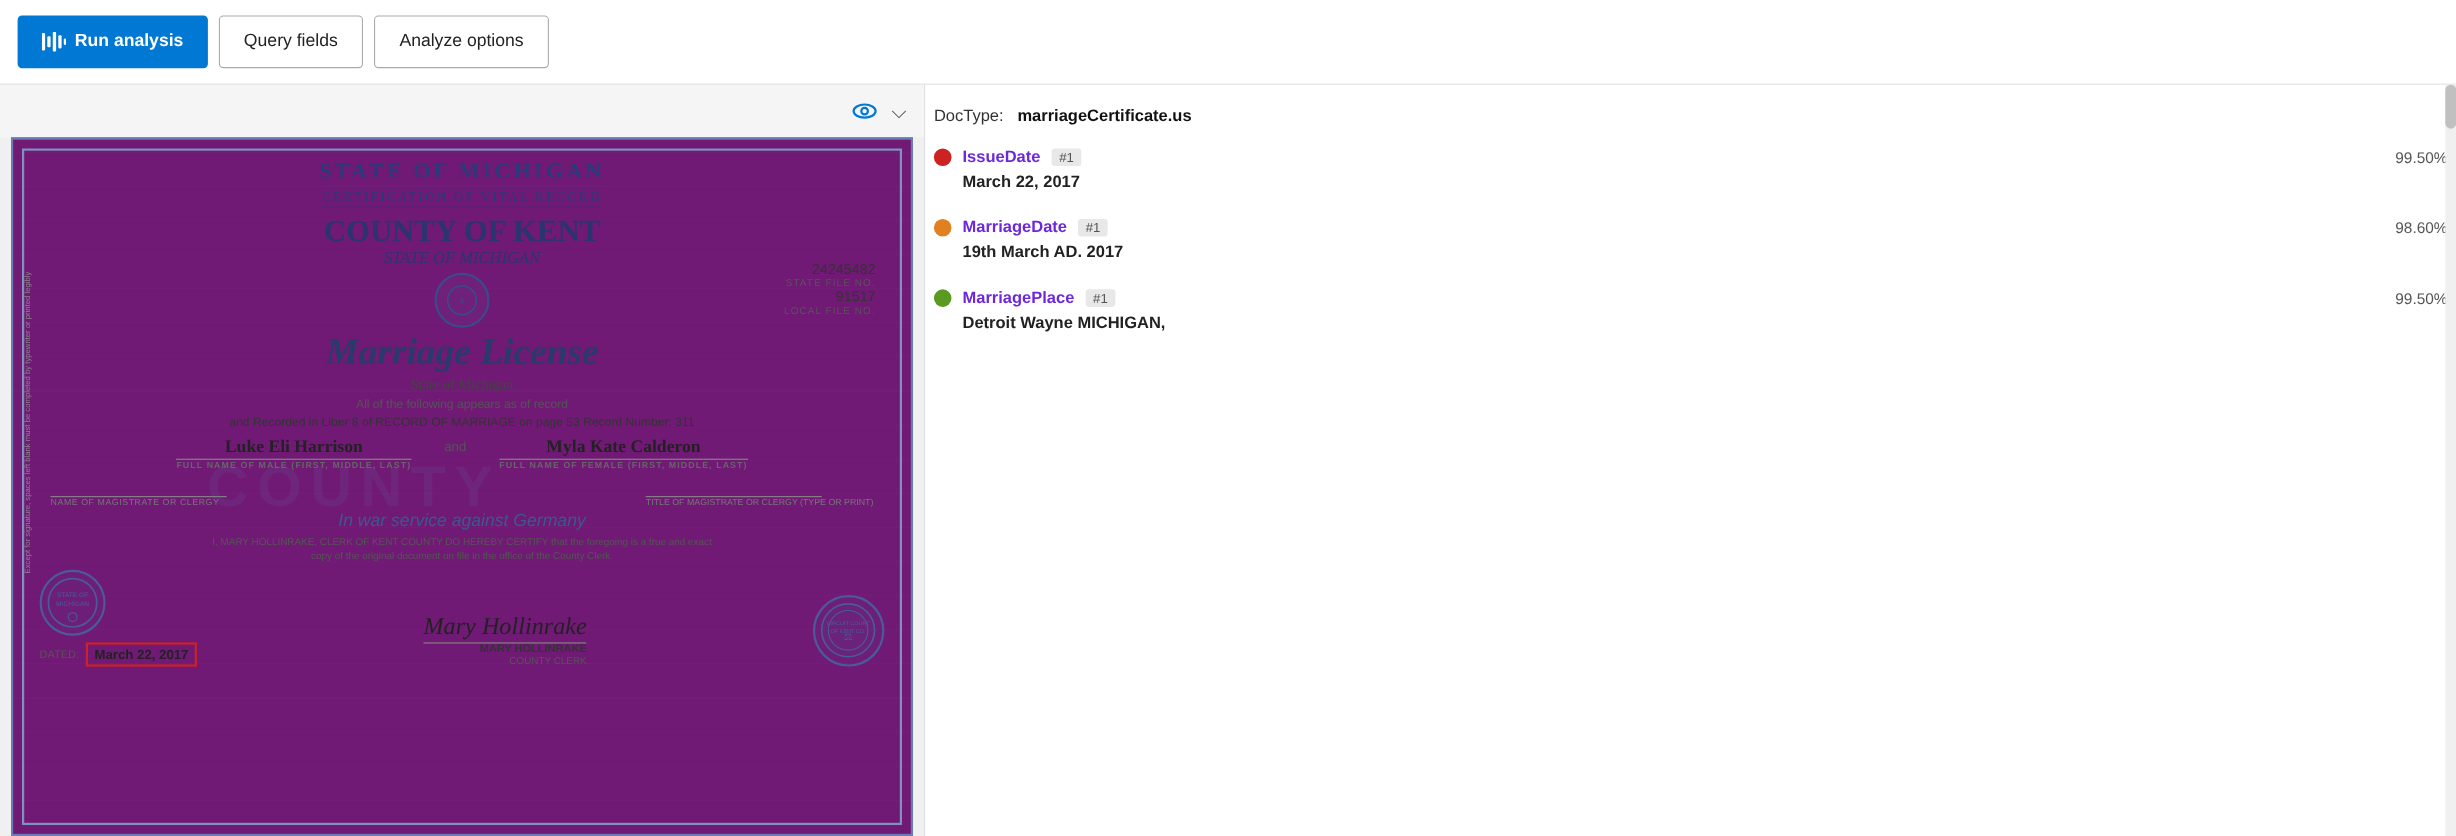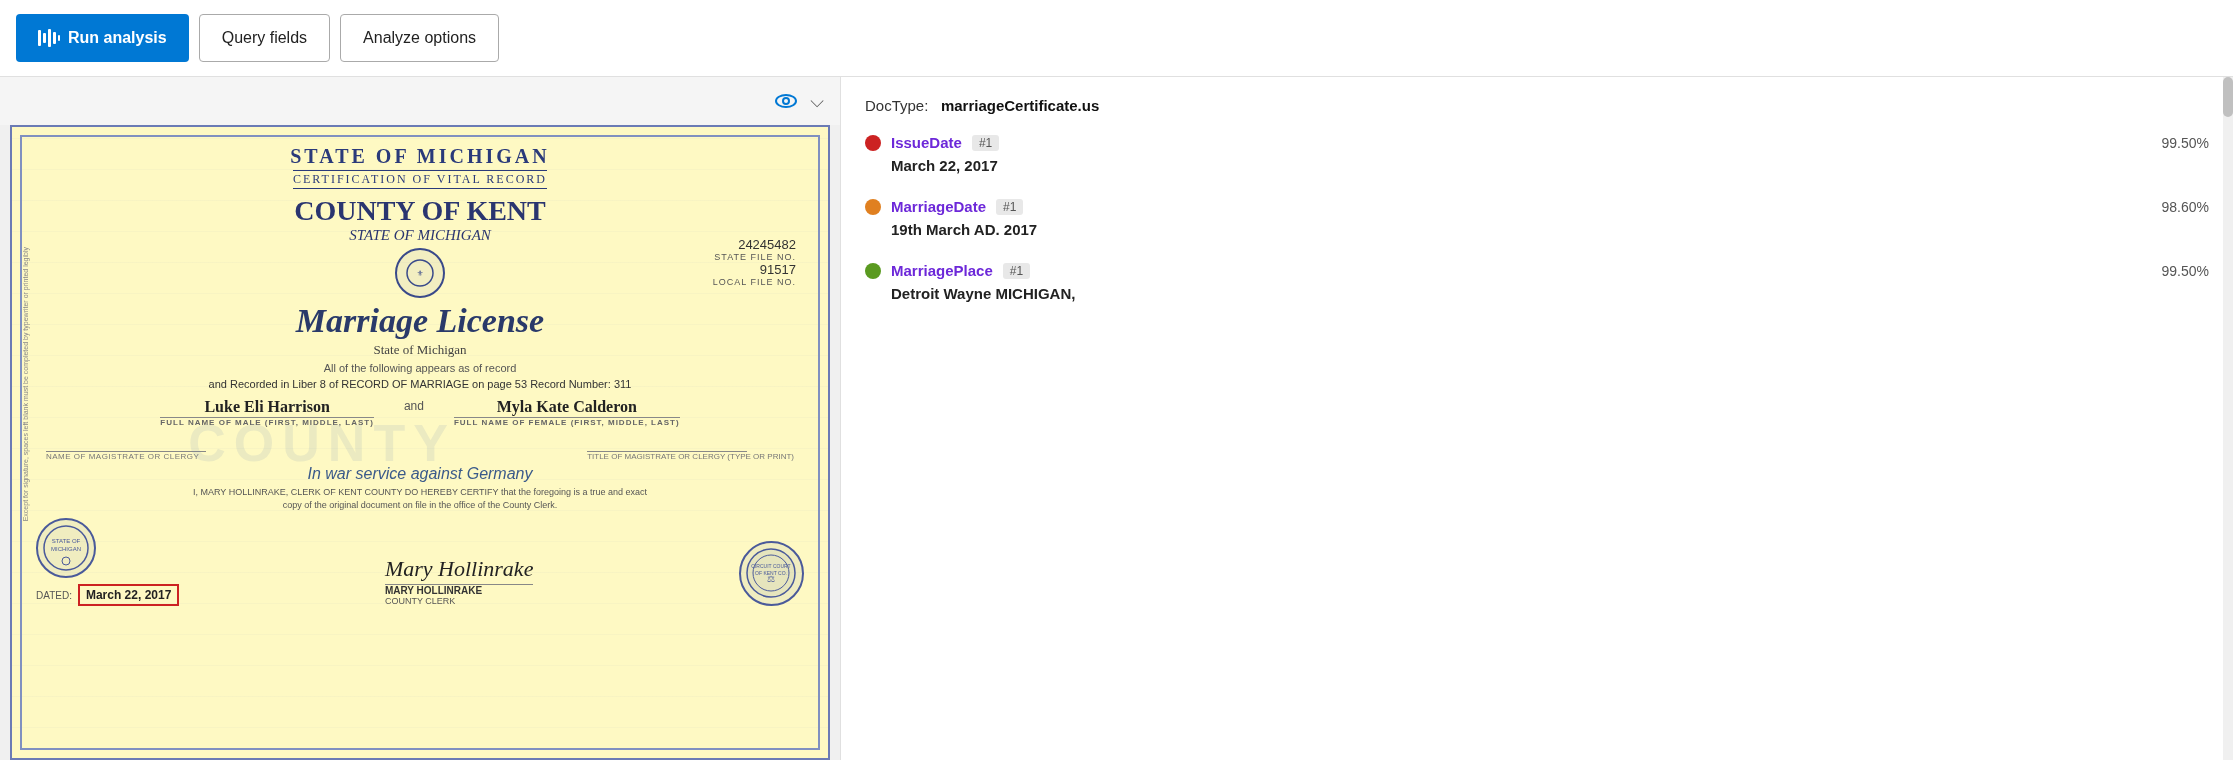--- a/index.html
+++ b/index.html
@@ -90,21 +90,21 @@
       color: #0078d4;
       font-size: 22px;
       display: flex;
       align-items: center;
     }
 
     
     .certificate-wrap {
       width: 820px;
       margin: 0 10px;
-      background: #fef9c3;
+      background: #701a75;
       border: 2px solid #6b7bb5;
       overflow: hidden;
       flex: 1;
       position: relative;
     }
 
     .cert-inner {
       width: 100%;
       height: 100%;
       padding: 18px 24px 14px;
@@ -328,21 +328,21 @@
       background: rgba(80,100,160,0.08);
       display: flex;
       align-items: center;
       justify-content: center;
       font-size: 8px;
       color: #4a5a9a;
       text-align: center;
     }
 
     .cert-signature-block {
-      text-align: left;
+      text-align: right;
     }
 
     .cert-signature {
       font-family: 'Dancing Script', cursive;
       font-size: 22px;
       font-style: italic;
       color: #222;
     }
 
     .cert-signer-name {
@@ -440,21 +440,21 @@
 
     .tab.active {
       color: #222;
       border-bottom: 2px solid #222;
       font-weight: 600;
     }
 
     .fields-content {
       flex: 1;
       overflow-y: auto;
-      padding: 20px 24px;
+      padding: 20px 8px;
     }
 
     .doctype-row {
       font-size: 15px;
       color: #333;
       margin-bottom: 20px;
     }
 
     .doctype-val {
       font-weight: 600;

